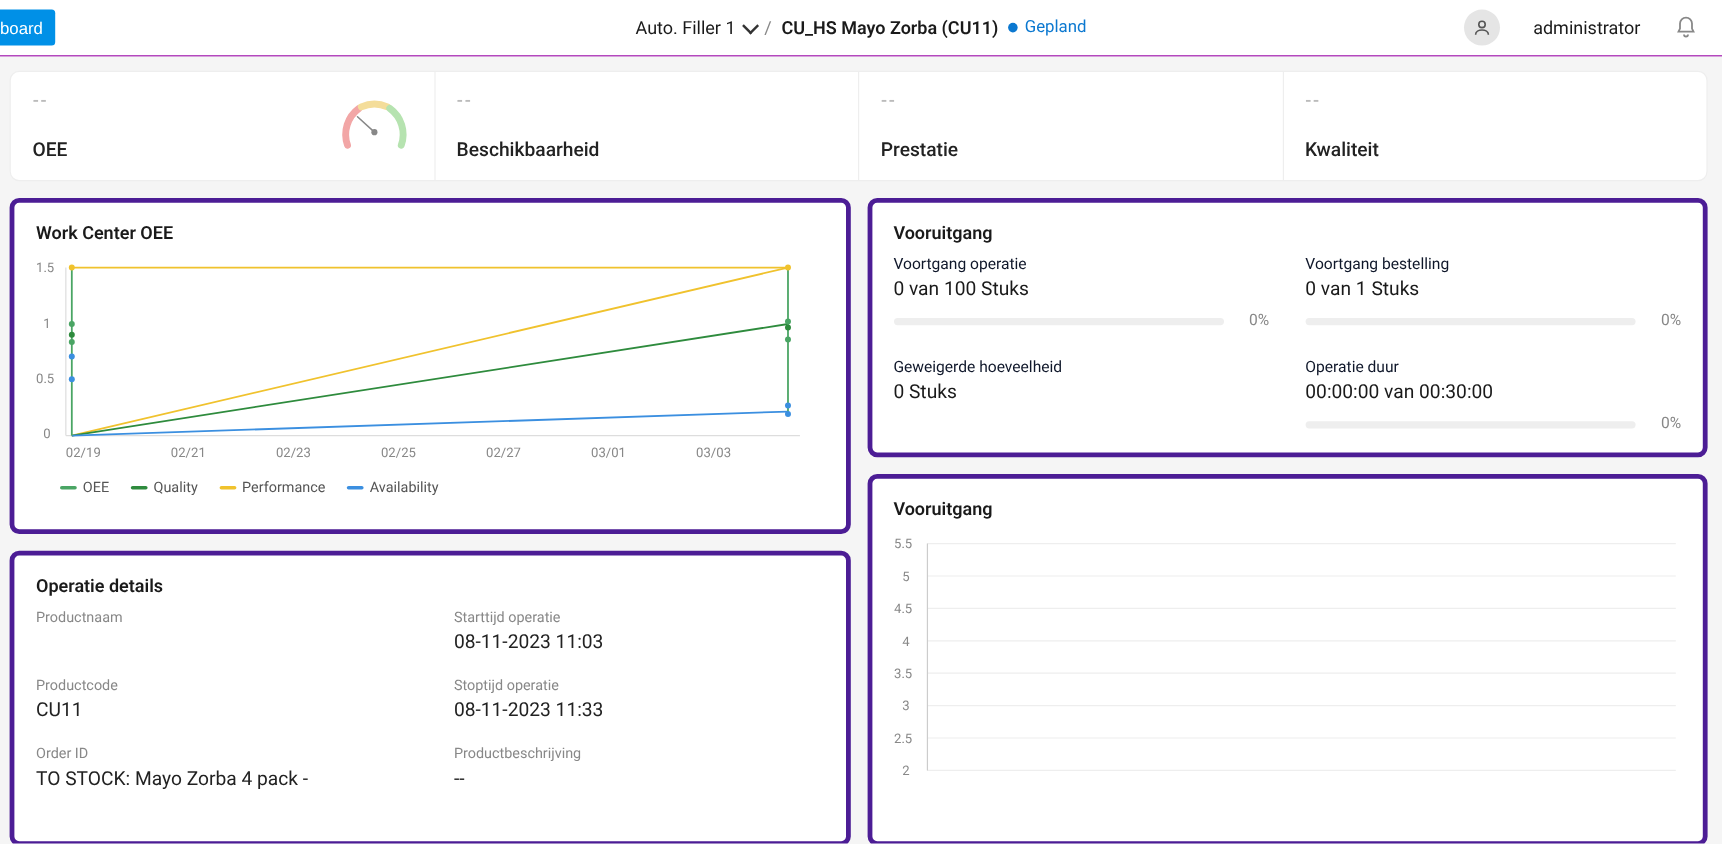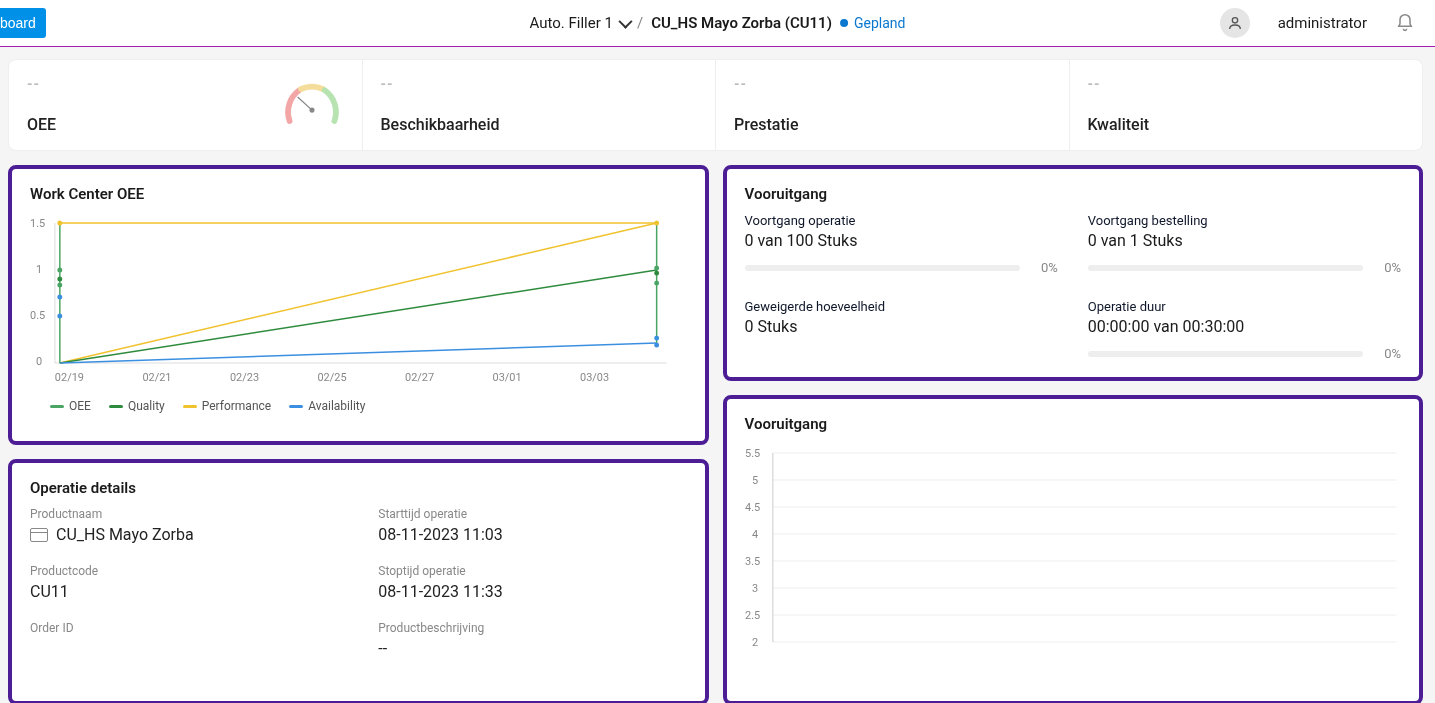--- a/index.html
+++ b/index.html
@@ -376,39 +376,36 @@
               <span>Availability</span>
             </span>
         </div>
       </div>
 
       <div class="card details-card">
         <div class="card-title">Operatie details</div>
         <div class="details-grid">
           <div>
             <div class="detail-label">Productnaam</div>
-            <div class="detail-value">
-                <span class="product-icon"></span>
-                <span>CU_HS Mayo Zorba</span>
-              </div>
           </div>
           <div>
             <div class="detail-label">Starttijd operatie</div>
             <div class="detail-value">08-11-2023 11:03</div>
           </div>
           <div>
             <div class="detail-label">Productcode</div>
             <div class="detail-value">CU11</div>
           </div>
           <div>
             <div class="detail-label">Stoptijd operatie</div>
             <div class="detail-value">08-11-2023 11:33</div>
           </div>
           <div>
             <div class="detail-label">Order ID</div>
+            <div class="detail-value">TO STOCK: Mayo Zorba 4 pack -</div>
           </div>
           <div>
             <div class="detail-label">Productbeschrijving</div>
             <div class="detail-value">--</div>
           </div>
         </div>
       </div>
     </div>
 
     <div class="col-right">

